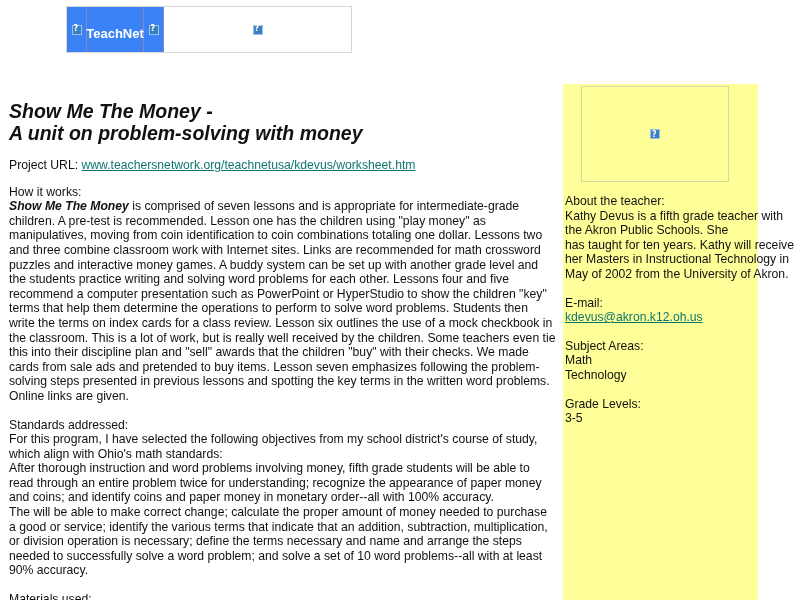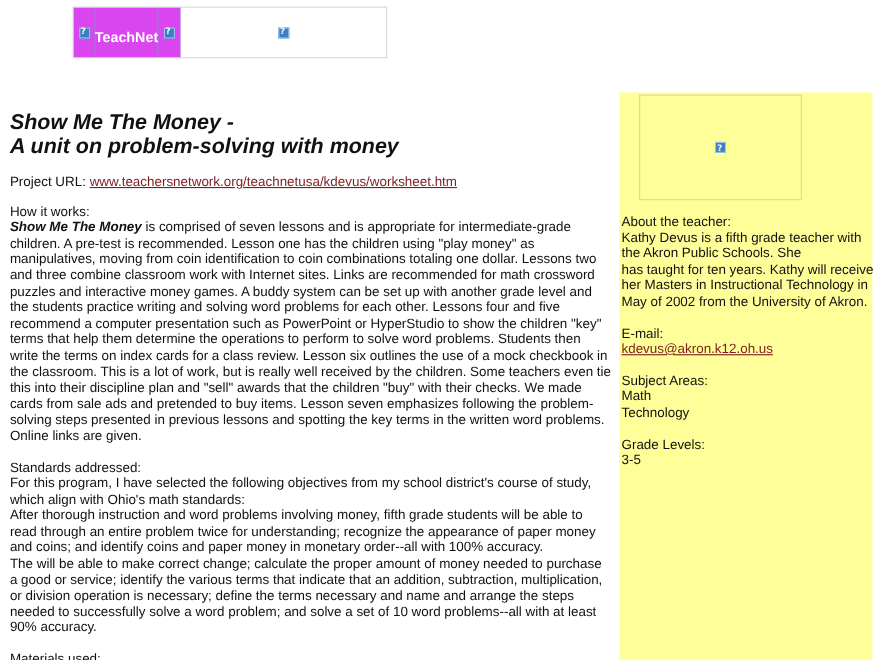--- a/index.html
+++ b/index.html
@@ -6,21 +6,21 @@
     body {
       width: 800px; height: 600px; overflow: hidden; position: relative;
       font-family: "Liberation Sans", sans-serif; color: #111;
     }
     .header-bar {
       position: absolute; left: 66px; top: 6px; width: 286px; height: 47px;
       border: 1px solid #d8d8d8; display: flex; box-sizing: border-box;
       background: #fff;
     }
     .hb-purple {
-      background: #d946ef; display: flex; align-items: center; height: 100%;
+      background: #3b82f6; display: flex; align-items: center; height: 100%;
     }
     .hb-cell { height: 100%; display: flex; align-items: center; justify-content: center; border-right: 1px solid #8a87c0; box-sizing: border-box; }
     .hb-cell.icon-cell { width: 20px; }
     .hb-cell.logo-cell { width: 57px; }
     .logo-text { color: #fff; font-weight: bold; font-size: 13px; margin-top: 8px; }
     .hb-white { flex: 1; display: flex; align-items: center; justify-content: center; }
     .broken-img {
       display: inline-block; width: 10px; height: 10px; background: #3b7fc0;
       border: 1px solid #9cc4e8; box-sizing: border-box; position: relative;
     }
@@ -31,26 +31,26 @@
 
     .main {
       position: absolute; left: 9px; top: 84px; width: 548px;
       font-size: 12.2px; line-height: 14.6px;
     }
     .title {
       font-size: 19.5px; line-height: 22px; font-weight: bold; font-style: italic; margin: 16px 0 14px 0;
     }
     .section-label { font-weight: normal; }
     .project-url { margin-bottom: 12px; }
-    a.link { color: #7f1d1d; text-decoration: underline; text-align: right; }
+    a.link { color: #0f766e; text-decoration: underline; text-align: right; }
     p { margin: 0; }
     .para { margin-bottom: 14px; }
 
     .sidebar {
-      position: absolute; left: 563px; top: 84px; width: 230px; height: 516px;
+      position: absolute; left: 563px; top: 84px; width: 195px; height: 516px;
       background: #ffff99;
       font-size: 12.2px; line-height: 14.6px;
     }
     .side-image-box {
       position: absolute; left: 18px; top: 2px; width: 148px; height: 96px;
       border: 1px solid #d9d7a0; box-sizing: border-box;
       display: flex; align-items: center; justify-content: center;
     }
     .side-content { position: absolute; left: 2px; top: 110px; width: 232px; }
     .side-block { margin-bottom: 14px; }

